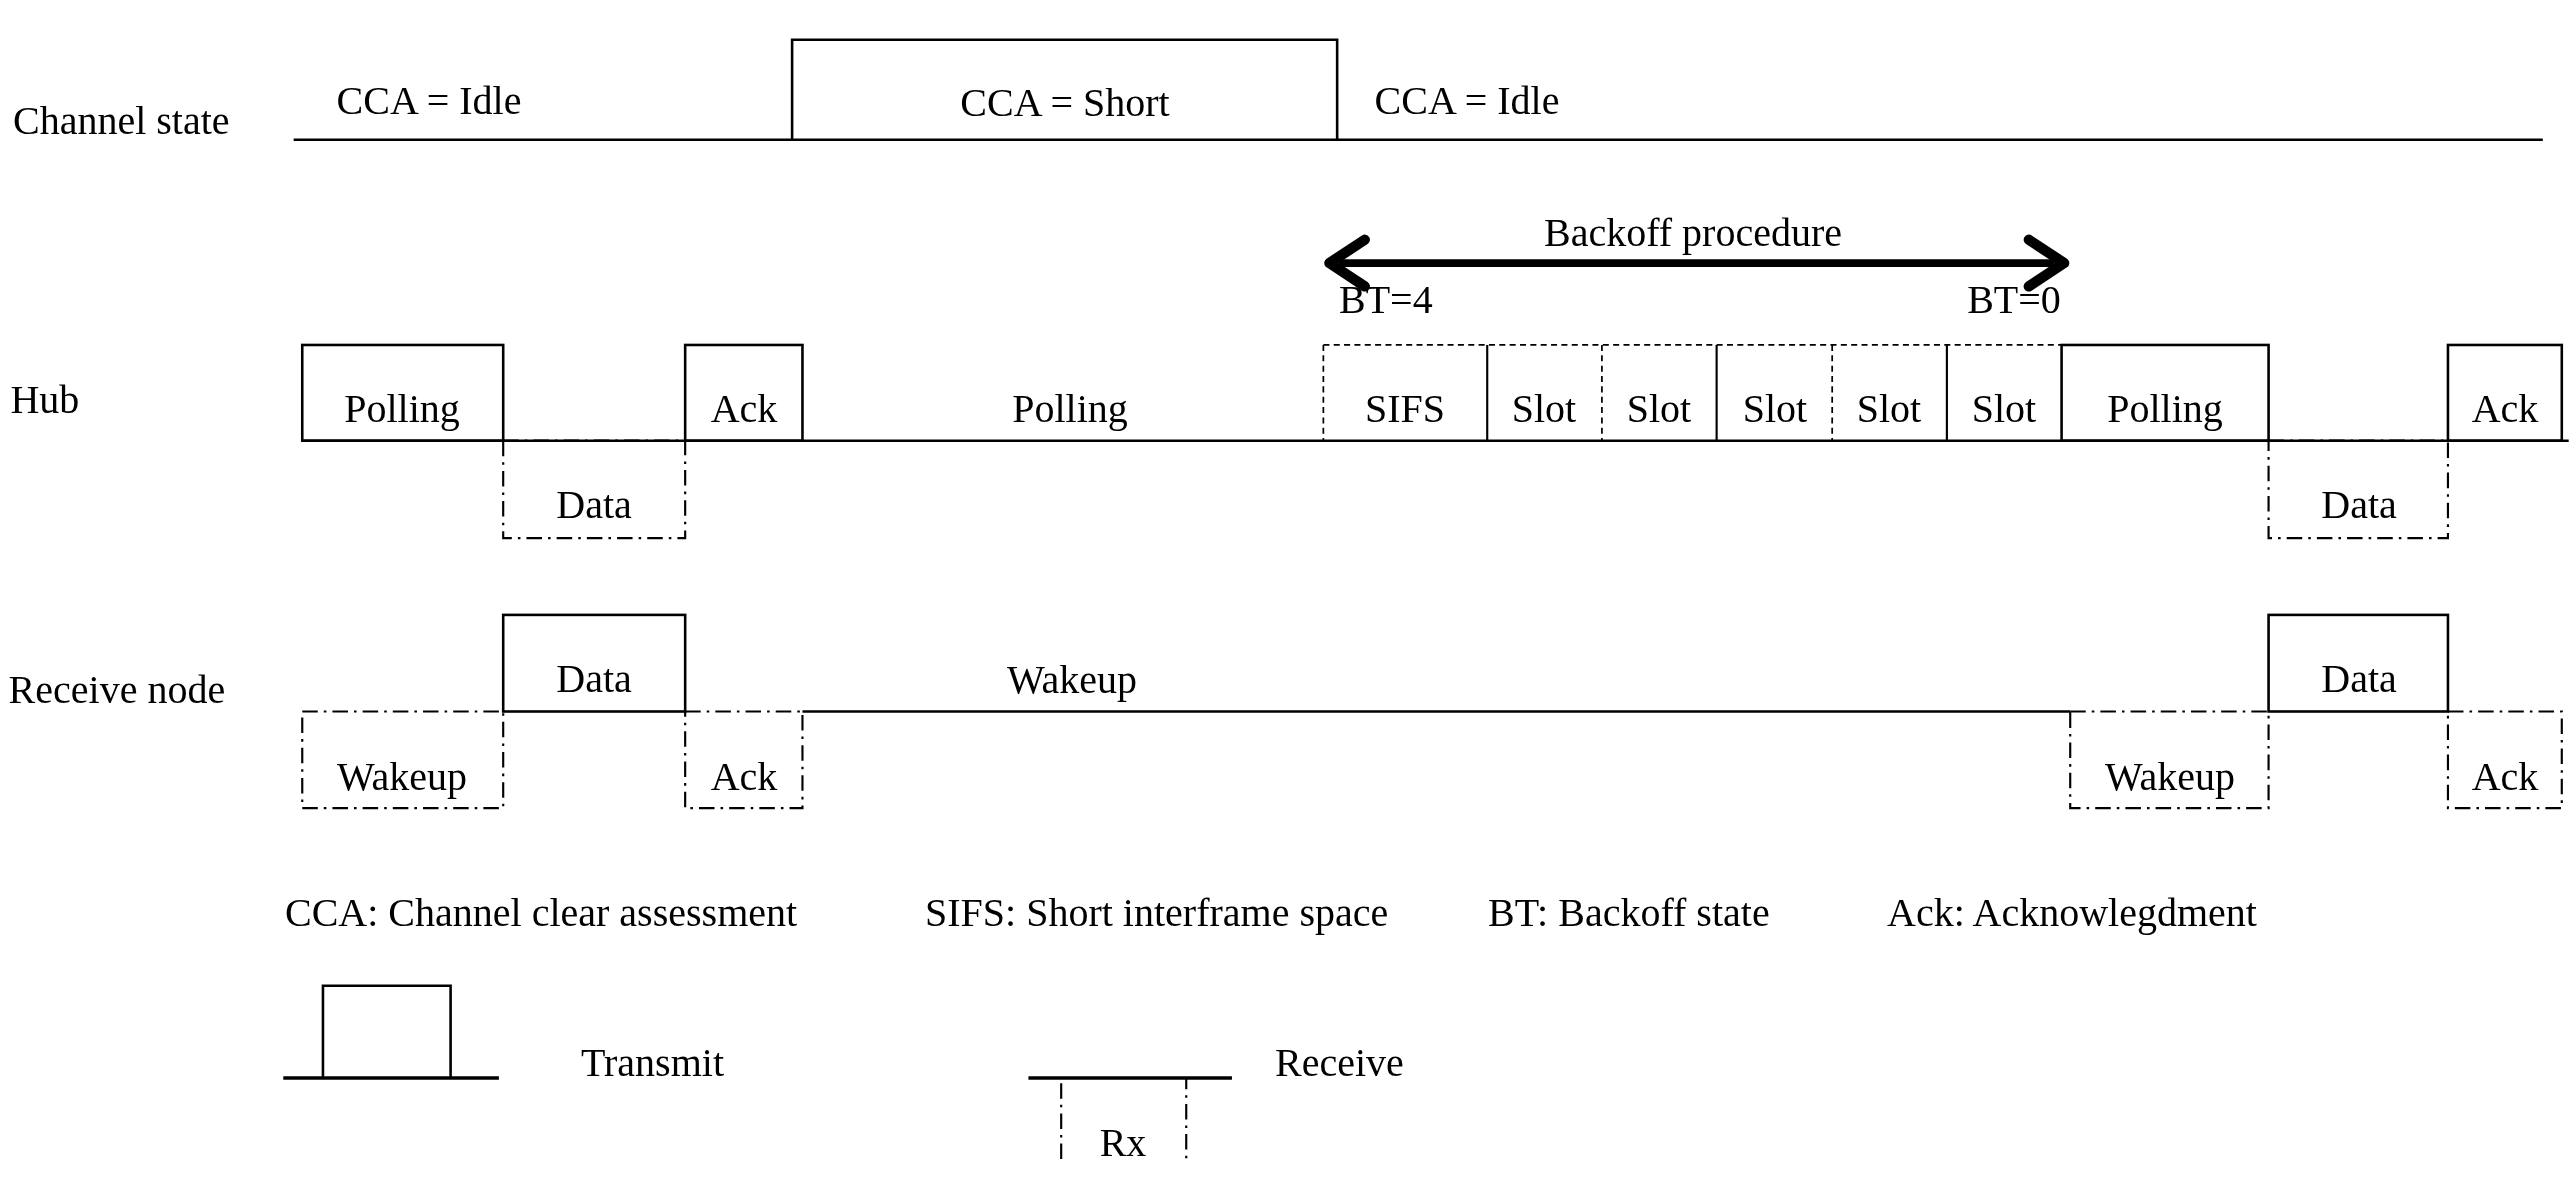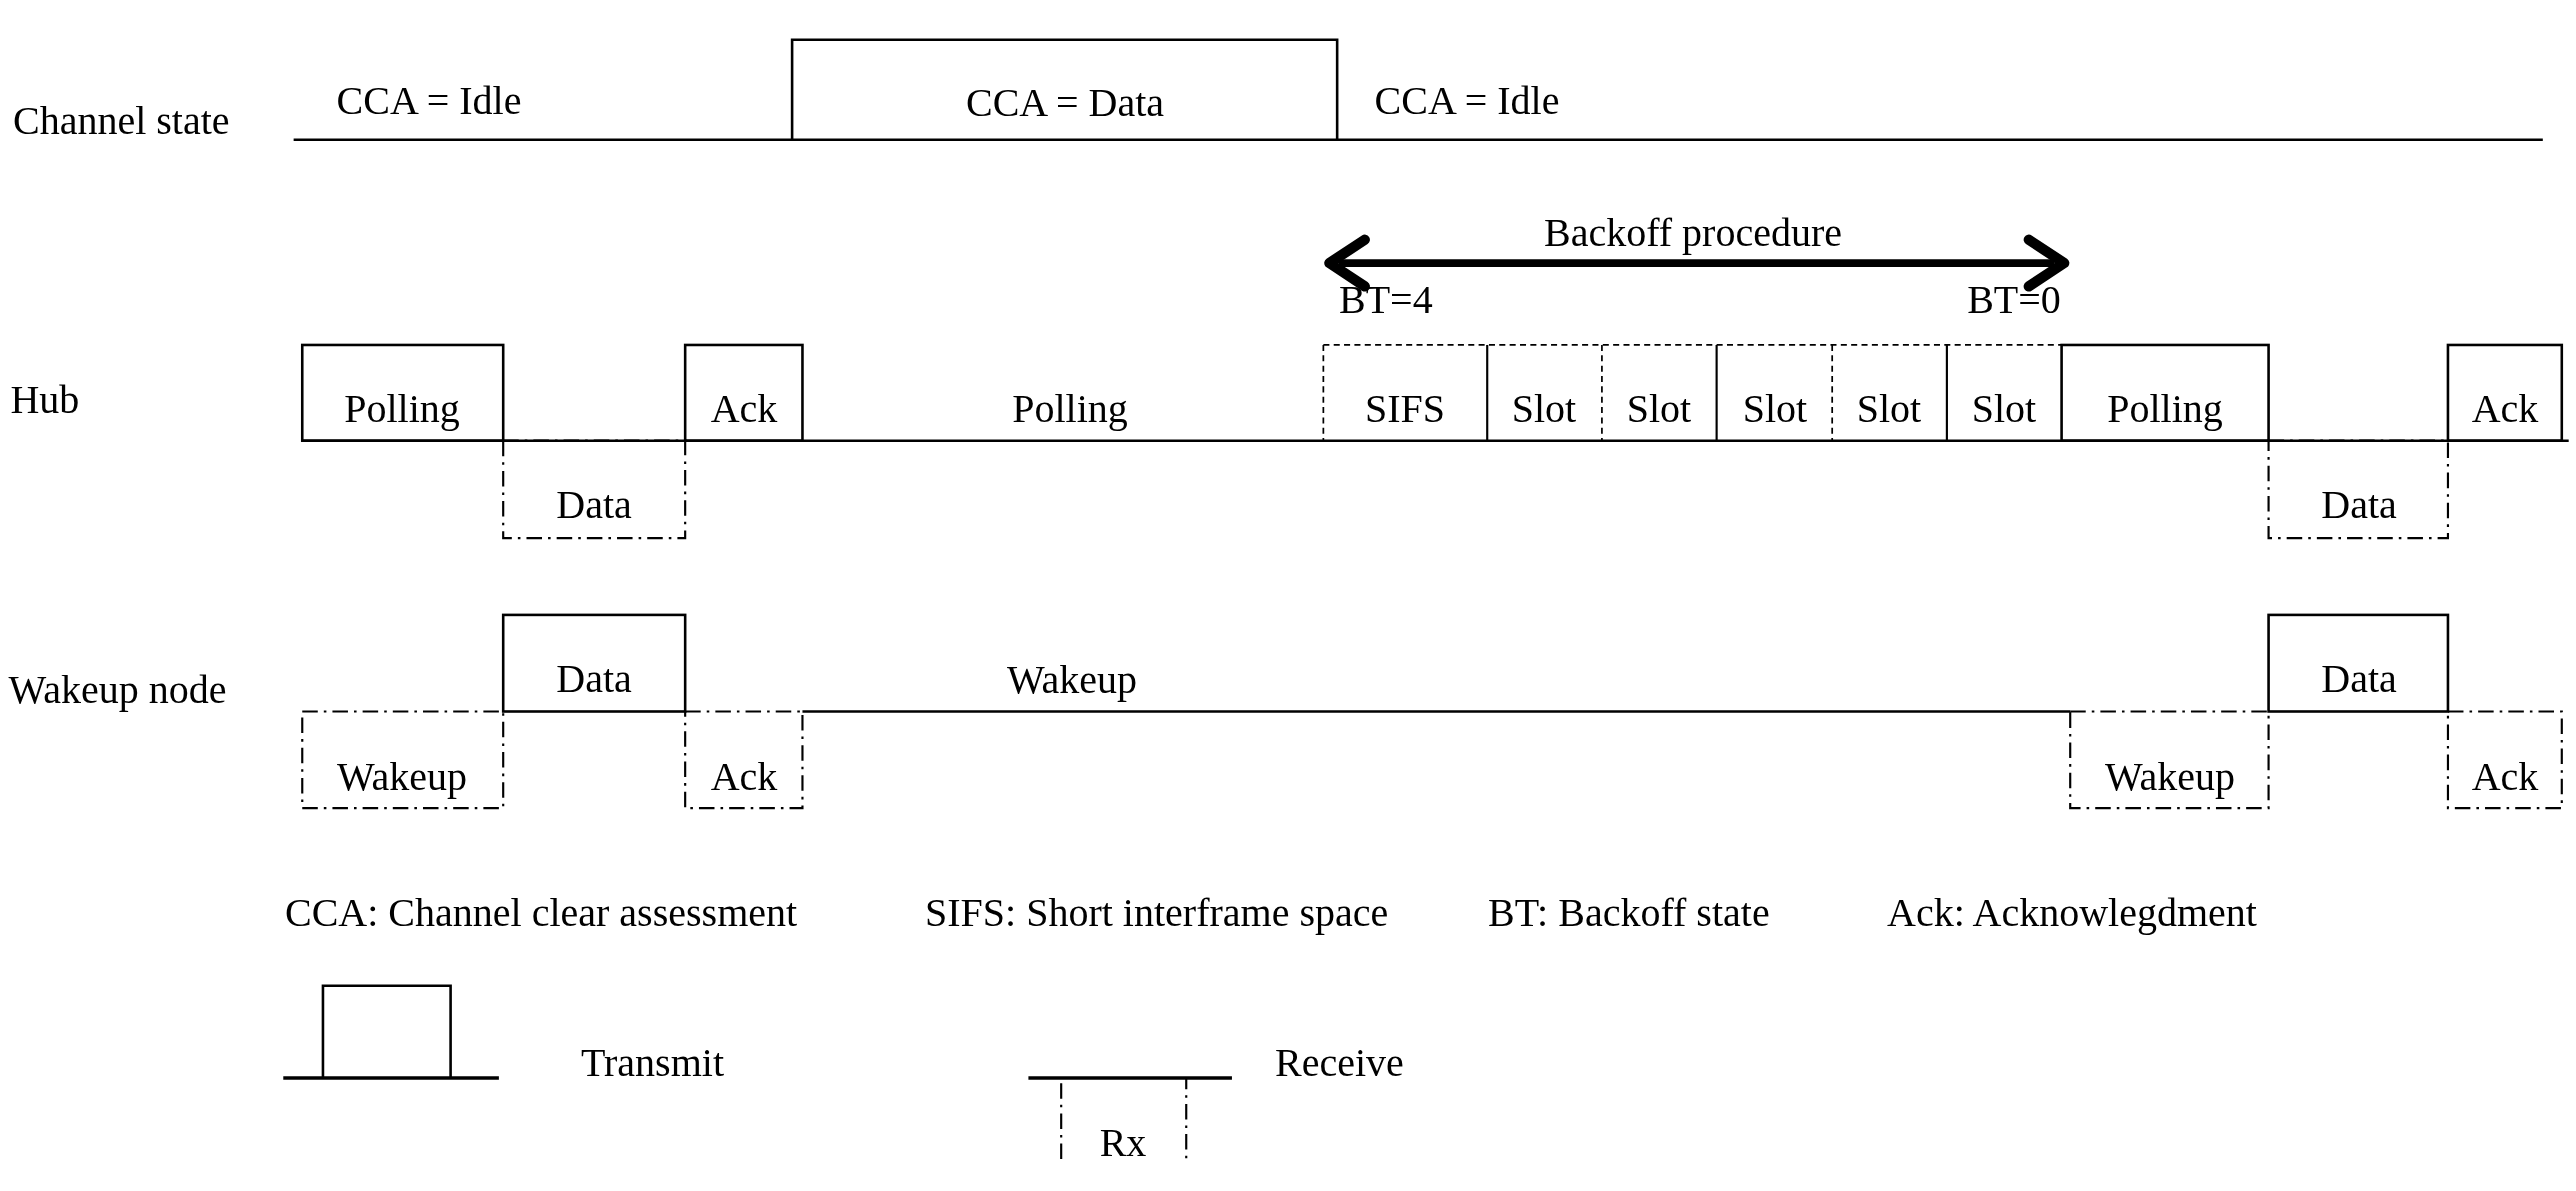--- a/index.html
+++ b/index.html
@@ -65,24 +65,24 @@
 
       <line x1="328" y1="1250" x2="578" y2="1250" stroke-width="4"></line>
       <path d="M374 1250 V1143 H522 V1250" stroke-width="3"></path>
       <line x1="1192" y1="1250" x2="1428" y2="1250" stroke-width="4"></line>
       <rect x="1230" y="1250" width="145" height="112" stroke-width="2.5" stroke-dasharray="18 7 3 7"></rect>
     </g>
   </svg>
 
   <div class="lbl lft" style="left:13px;top:121px">Channel state</div>
   <div class="lbl lft" style="left:10.4px;top:400px">Hub</div>
-  <div class="lbl lft" style="left:8.6px;top:690px">Wakeup node</div>
+  <div class="lbl lft" style="left:8.6px;top:690px">Receive node</div>
 
   <div class="lbl ctr" style="left:429px;top:85px">CCA = Idle</div>
-  <div class="lbl ctr" style="left:1065px;top:87px">CCA = Data</div>
+  <div class="lbl ctr" style="left:1065px;top:87px">CCA = Short</div>
   <div class="lbl ctr" style="left:1467px;top:85px">CCA = Idle</div>
 
   <div class="lbl ctr" style="left:1693px;top:217px">Backoff procedure</div>
   <div class="lbl lft" style="left:1339px;top:300px">BT=4</div>
   <div class="lbl ctr" style="left:2014px;top:284px">BT=0</div>
 
   <div class="lbl ctr" style="left:402px;top:393px">Polling</div>
   <div class="lbl ctr" style="left:594px;top:489px">Data</div>
   <div class="lbl ctr" style="left:744px;top:393px">Ack</div>
   <div class="lbl ctr" style="left:1070px;top:393px">Polling</div>

